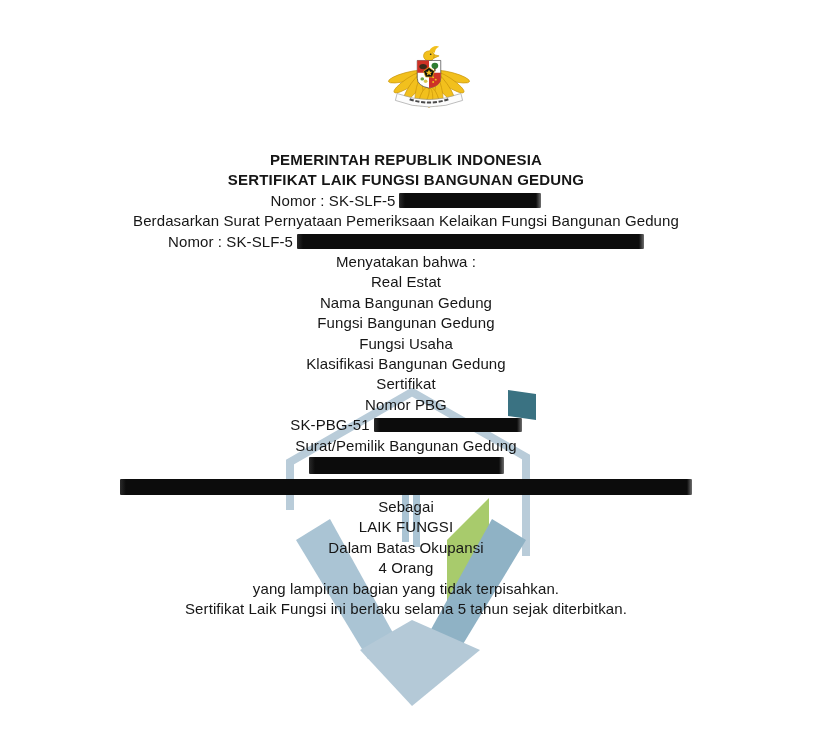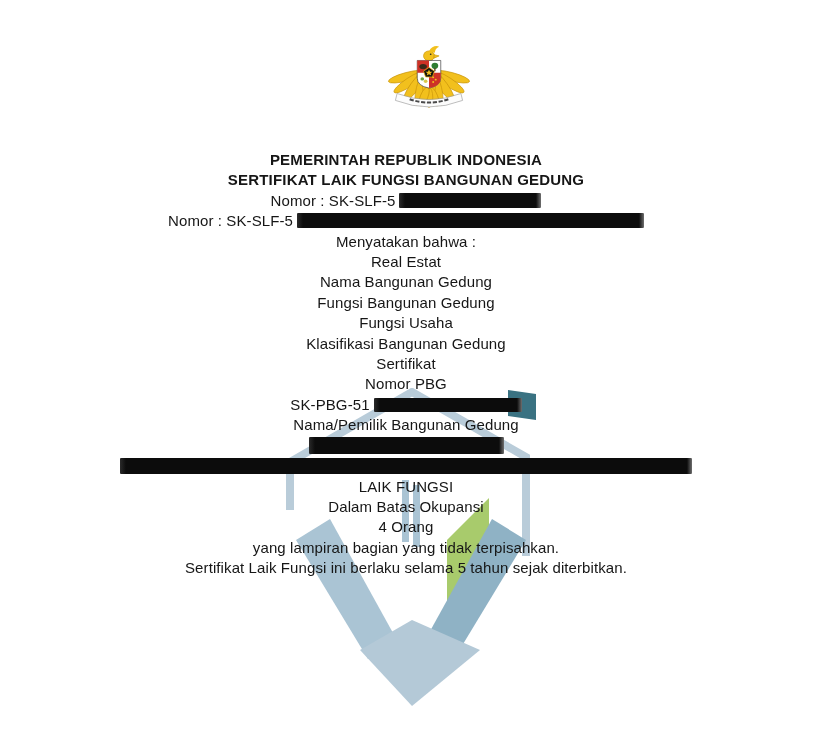--- a/index.html
+++ b/index.html
@@ -94,41 +94,43 @@
     <path d="M12,84 Q50,100 88,84 L90,93 Q50,110 10,93 Z" fill="#fcfcfc" stroke="#999" stroke-width="0.8"></path>
     <path d="M27,91.5 q23,8.5 46,0" stroke="#4a4a4a" stroke-width="2.6" fill="none" stroke-dasharray="5 2"></path>
   </svg>
 
   <div class="doc">
     <div class="line bold">PEMERINTAH REPUBLIK INDONESIA</div>
     <div class="line bold">SERTIFIKAT LAIK FUNGSI BANGUNAN GEDUNG</div>
 
     <div class="line"><span>Nomor : SK-SLF-5</span><span class="redact w142"></span></div>
 
+    <div class="line">Berdasarkan Surat Pernyataan Pemeriksaan Kelaikan Fungsi Bangunan Gedung</div>
 
     <div class="line"><span>Nomor : SK-SLF-5</span><span class="redact w347"></span></div>
 
     <div class="line">Menyatakan bahwa :</div>
     <div class="line">Real Estat</div>
     <div class="line">Nama Bangunan Gedung</div>
     <div class="line">Fungsi Bangunan Gedung</div>
     <div class="line">Fungsi Usaha</div>
     <div class="line">Klasifikasi Bangunan Gedung</div>
     <div class="line">Sertifikat</div>
     <div class="line">Nomor PBG</div>
 
     <div class="line"><span>SK-PBG-51</span><span class="redact w148"></span></div>
 
-    <div class="line">Nama/Pemilik Bangunan Gedung</div>
+    <div class="line">Surat/Pemilik Bangunan Gedung</div>
 
     <div class="line"><span class="redact alone w195"></span></div>
 
 
     <div class="line"><span class="redact alone w572"></span></div>
 
+    <div class="line">Sebagai</div>
     <div class="line">LAIK FUNGSI</div>
     <div class="line">Dalam Batas Okupansi</div>
     <div class="line">4 Orang</div>
     <div class="line">yang lampiran bagian yang tidak terpisahkan.</div>
     <div class="line">Sertifikat Laik Fungsi ini berlaku selama 5 tahun sejak diterbitkan.</div>
   </div>
 
 </div>
 
 </body></html>

